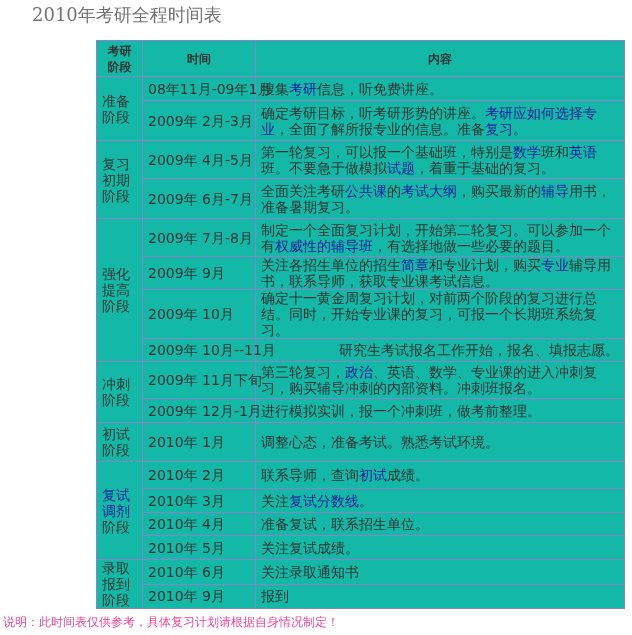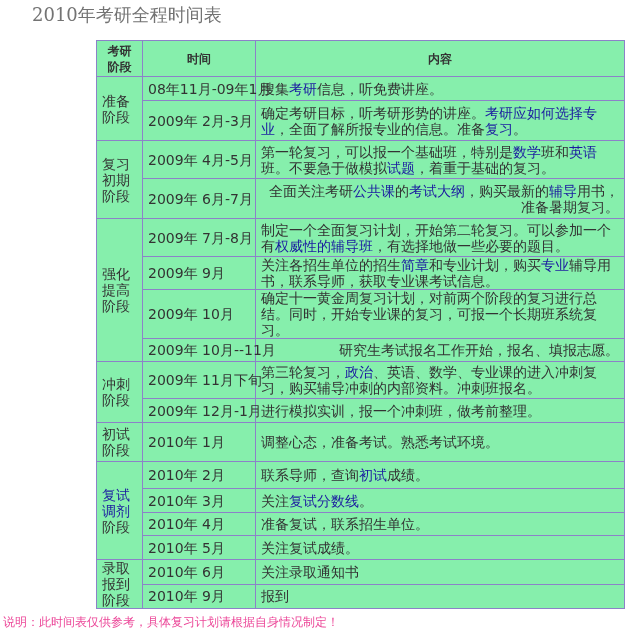--- a/index.html
+++ b/index.html
@@ -25,21 +25,21 @@
     line-height: 24px;
     letter-spacing: 0px;
   }
   table.schedule {
     position: absolute;
     left: 96px;
     top: 40px;
     width: 529px;
     border-collapse: collapse;
     table-layout: fixed;
-    background: #86efac;
+    background: #14b8a6;
   }
   table.schedule td, table.schedule th {
     border: 1px solid #8c82c8;
     font-size: 14px;
     line-height: 16px;
     padding: 0 5px;
     vertical-align: middle;
     color: #333333;
     font-weight: normal;
   }
@@ -113,21 +113,21 @@
       </tr>
       <tr style="height: 38px;">
         <td class="stage" rowspan="2">
           <span>复习</span>
           <span>初期</span>
           <span>阶段</span>
         </td>
         <td class="time">2009年 4月-5月</td>
         <td class="content"><span>第一轮复习，可以报一个基础班，特别是</span><span class="lnk">数学</span><span>班和</span><span class="lnk">英语</span><span>班。不要急于做模拟</span><span class="lnk">试题</span><span>，着重于基础的复习。</span></td>
       </tr>
-      <tr style="height: 40px; text-align: right;">
+      <tr style="height: 40px;">
         <td class="time">2009年 6月-7月</td>
         <td class="content"><span>全面关注考研</span><span class="lnk">公共课</span><span>的</span><span class="lnk">考试大纲</span><span>，购买最新的</span><span class="lnk">辅导</span><span>用书，准备暑期复习。</span></td>
       </tr>
       <tr style="height: 38px;">
         <td class="stage" rowspan="4">
           <span>强化</span>
           <span>提高</span>
           <span>阶段</span>
         </td>
         <td class="time">2009年 7月-8月</td>

